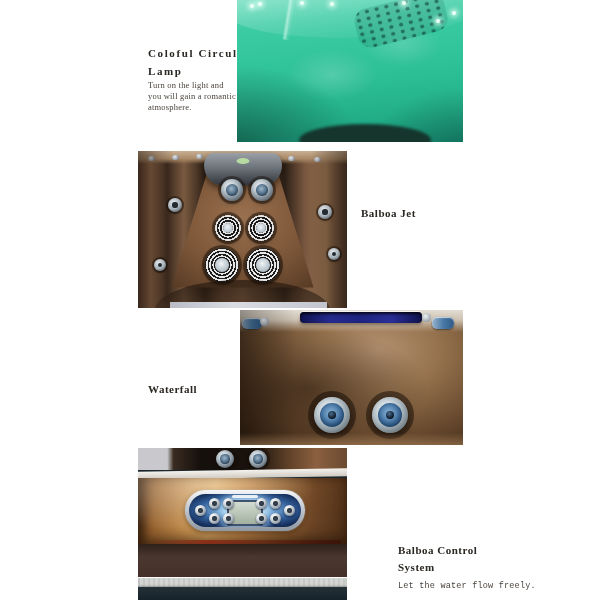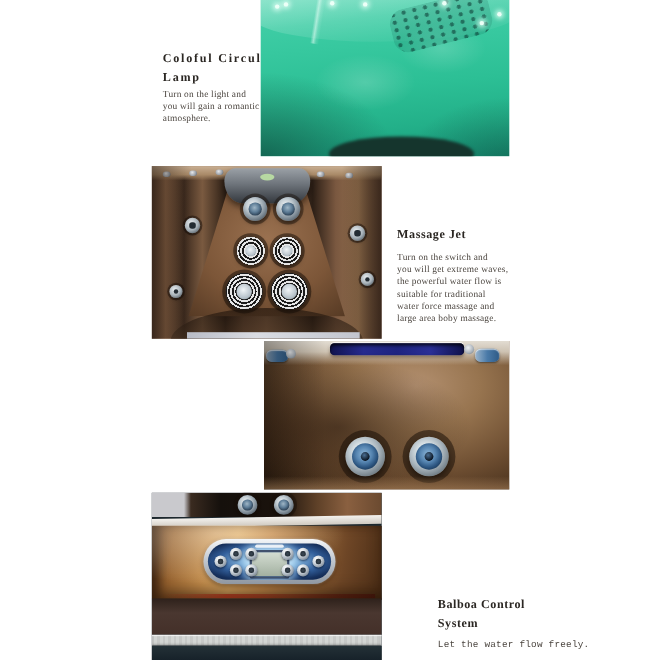--- a/index.html
+++ b/index.html
@@ -203,30 +203,25 @@
     <div class="jet-small" style="left:190px;top:97px;width:12px;height:12px;"></div>
     <div class="jet-ring" style="left:77px;top:64px;width:26px;height:26px;"></div>
     <div class="jet-ring" style="left:110px;top:64px;width:26px;height:26px;"></div>
     <div class="jet-ring" style="left:67px;top:97px;width:34px;height:34px;"></div>
     <div class="jet-ring" style="left:108px;top:97px;width:34px;height:34px;"></div>
     <div class="jets-bottom"></div>
     <div class="jets-strip"></div>
   </div>
 
   <div class="text-block" id="text-jet">
-    <div class="heading norm">Massage Jet</div>
-    <div class="body-text">Turn on the switch and
-you will get extreme waves,
-the powerful water flow is
-suitable for traditional
-water force massage and
-large area boby massage.</div>
+    <div class="heading norm">Balboa Jet</div>
   </div>
 
   <div class="text-block" id="text-waterfall">
+    <div class="heading norm">Waterfall</div>
   </div>
 
   <div class="photo" id="img-waterfall">
     <div class="wf-rim"></div>
     <div class="wf-slot"></div>
     <div class="wf-fit" style="left:2px;top:8px;width:20px;height:11px;"></div>
     <div class="wf-chrome" style="left:20px;top:7px;width:9px;height:9px;"></div>
     <div class="wf-fit" style="left:192px;top:7px;width:22px;height:12px;"></div>
     <div class="wf-chrome" style="left:182px;top:3px;width:9px;height:9px;"></div>
     <div class="wf-shadow"></div>

